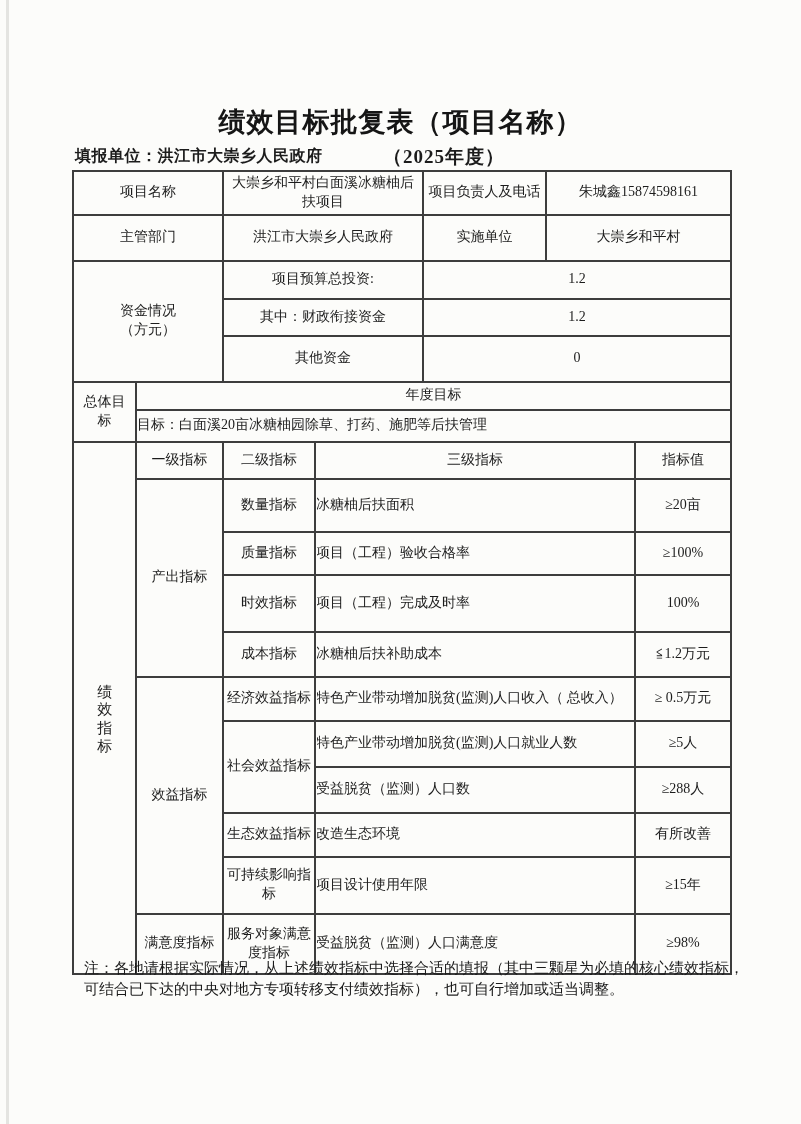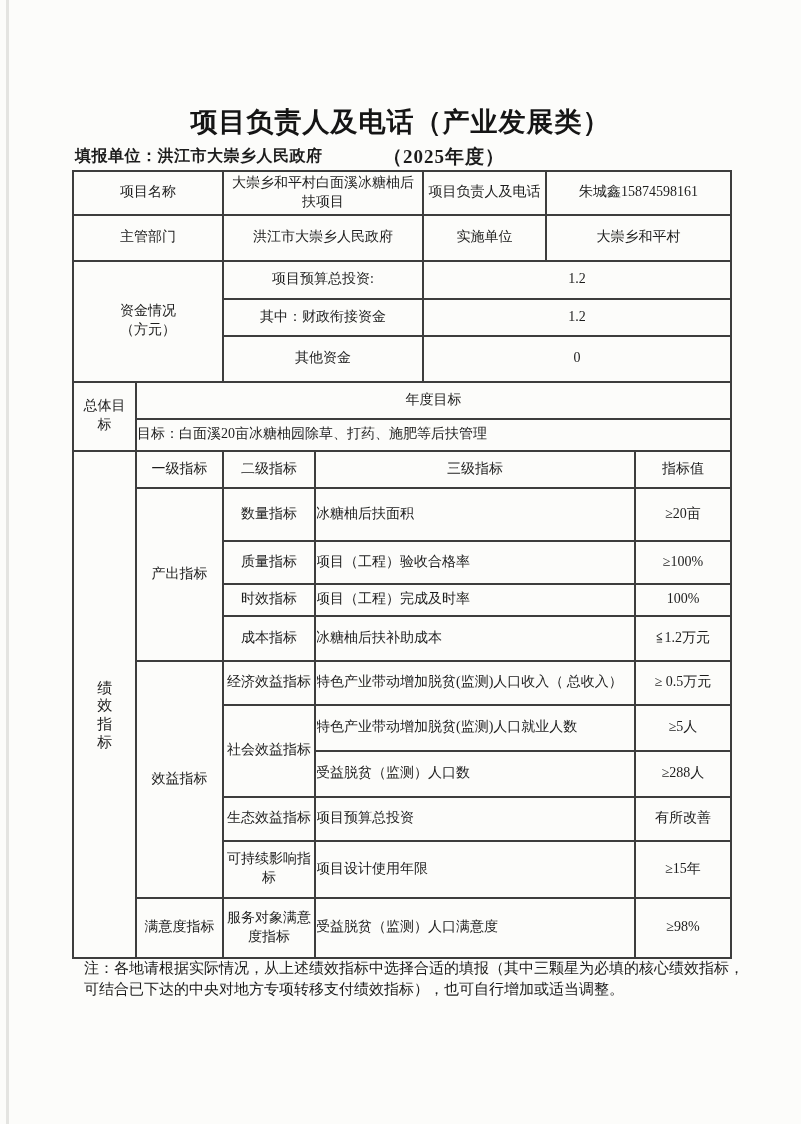--- a/index.html
+++ b/index.html
@@ -72,21 +72,21 @@
     color:#1a1a1a;
   }
 </style>
 </head>
 <body>
 
 <div class="page">
 
   <div class="edge-line"></div>
 
-  <h1 class="title">项目负责人及电话（产业发展类）</h1>
+  <h1 class="title">绩效目标批复表（项目名称）</h1>
 
   <div class="subtitle">
     <span class="unit">填报单位：洪江市大崇乡人民政府</span>
     <span class="year">（2025年度）</span>
   </div>
 
   <table class="main">
     <colgroup>
       <col style="width:63px">
         <col style="width:87px">
@@ -122,21 +122,21 @@
       </tr>
       <tr style="height:37px">
         <td colspan="2">其中：财政衔接资金</td>
         <td colspan="3">1.2</td>
       </tr>
       <tr style="height:46px">
         <td colspan="2">其他资金</td>
         <td colspan="3">0</td>
       </tr>
 
-      <tr style="height:37px">
+      <tr style="height:28px">
         <td rowspan="2">总体目标</td>
         <td colspan="6">年度目标</td>
       </tr>
       <tr style="height:32px">
         <td colspan="6" class="left">目标：白面溪20亩冰糖柚园除草、打药、施肥等后扶管理</td>
       </tr>
 
       <tr style="height:37px">
         <td rowspan="11" class="vertical">绩效指标</td>
         <td>一级指标</td>
@@ -149,21 +149,21 @@
         <td rowspan="4">产出指标</td>
         <td>数量指标</td>
         <td colspan="3" class="left nowrap">冰糖柚后扶面积</td>
         <td>≥20亩</td>
       </tr>
       <tr style="height:43px">
         <td>质量指标</td>
         <td colspan="3" class="left nowrap">项目（工程）验收合格率</td>
         <td>≥100%</td>
       </tr>
-      <tr style="height:32px">
+      <tr style="height:57px">
         <td>时效指标</td>
         <td colspan="3" class="left nowrap">项目（工程）完成及时率</td>
         <td>100%</td>
       </tr>
       <tr style="height:45px">
         <td>成本指标</td>
         <td colspan="3" class="left nowrap">冰糖柚后扶补助成本</td>
         <td>≦1.2万元</td>
       </tr>
 
@@ -177,21 +177,21 @@
         <td rowspan="2">社会效益指标</td>
         <td colspan="3" class="left nowrap">特色产业带动增加脱贫(监测)人口就业人数</td>
         <td>≥5人</td>
       </tr>
       <tr style="height:46px">
         <td colspan="3" class="left nowrap">受益脱贫（监测）人口数</td>
         <td>≥288人</td>
       </tr>
       <tr style="height:44px">
         <td>生态效益指标</td>
-        <td colspan="3" class="left nowrap">项目预算总投资</td>
+        <td colspan="3" class="left nowrap">改造生态环境</td>
         <td>有所改善</td>
       </tr>
       <tr style="height:57px">
         <td>可持续影响指标</td>
         <td colspan="3" class="left nowrap">项目设计使用年限</td>
         <td>≥15年</td>
       </tr>
 
       <tr style="height:60px">
         <td>满意度指标</td>

